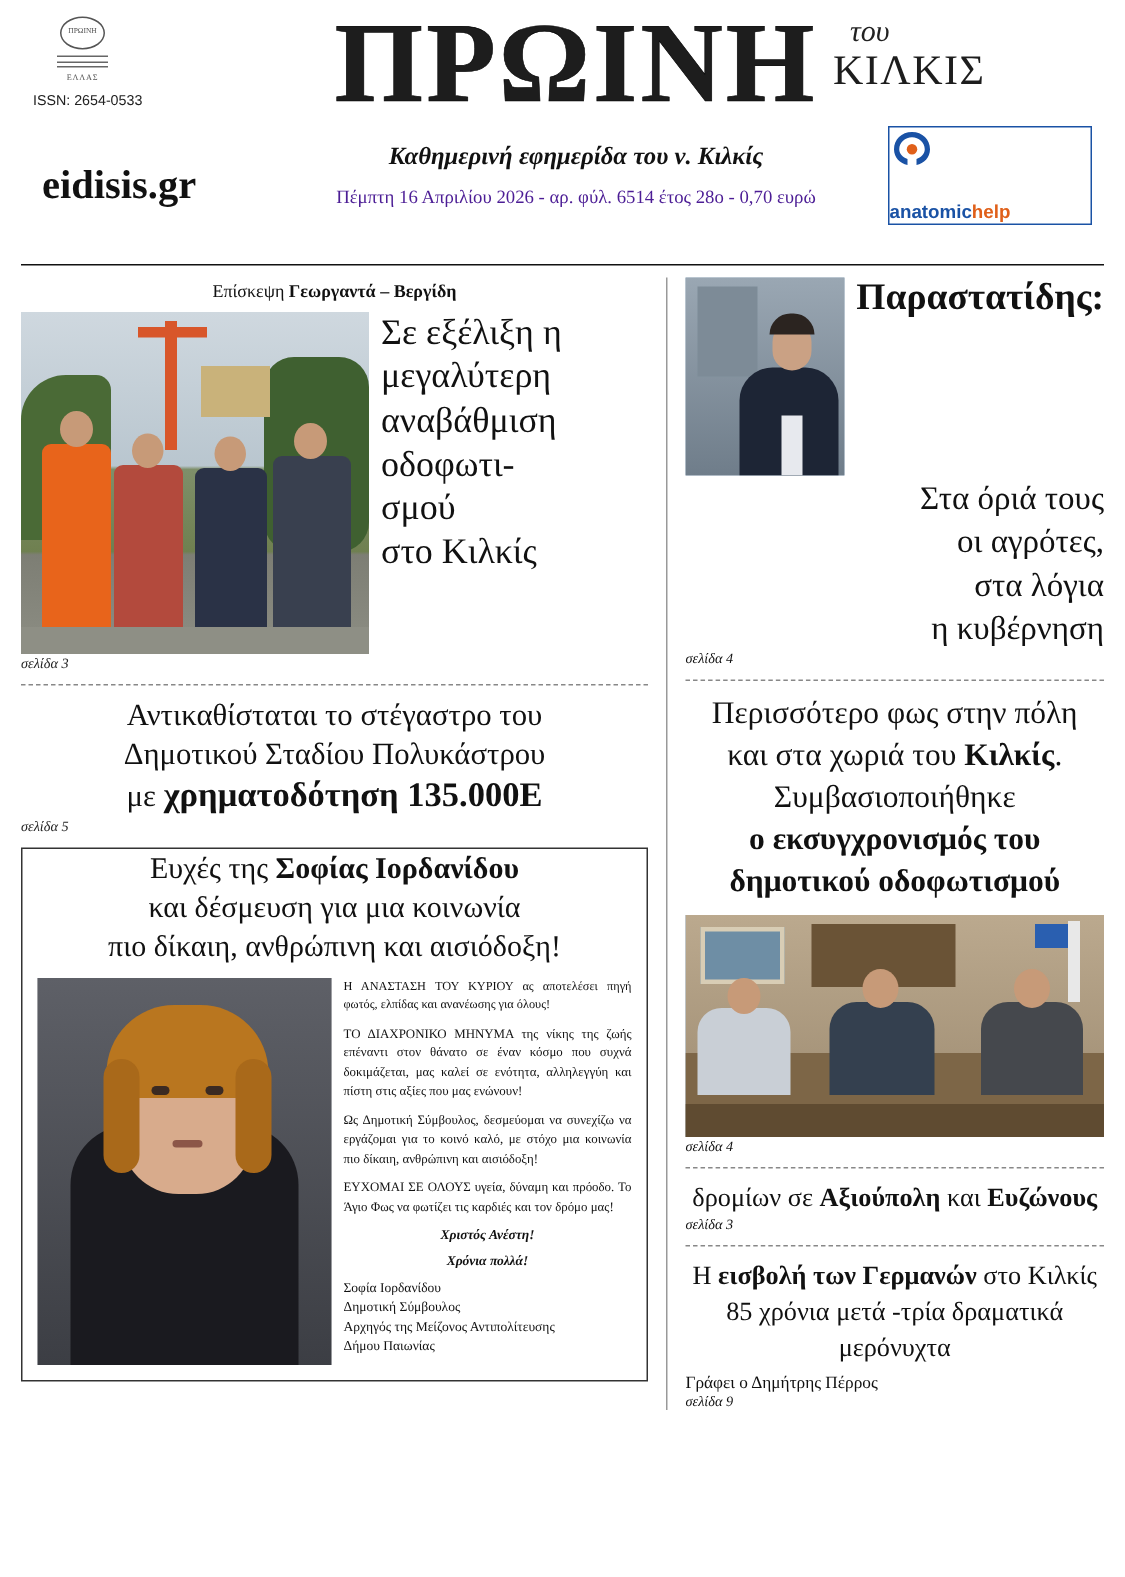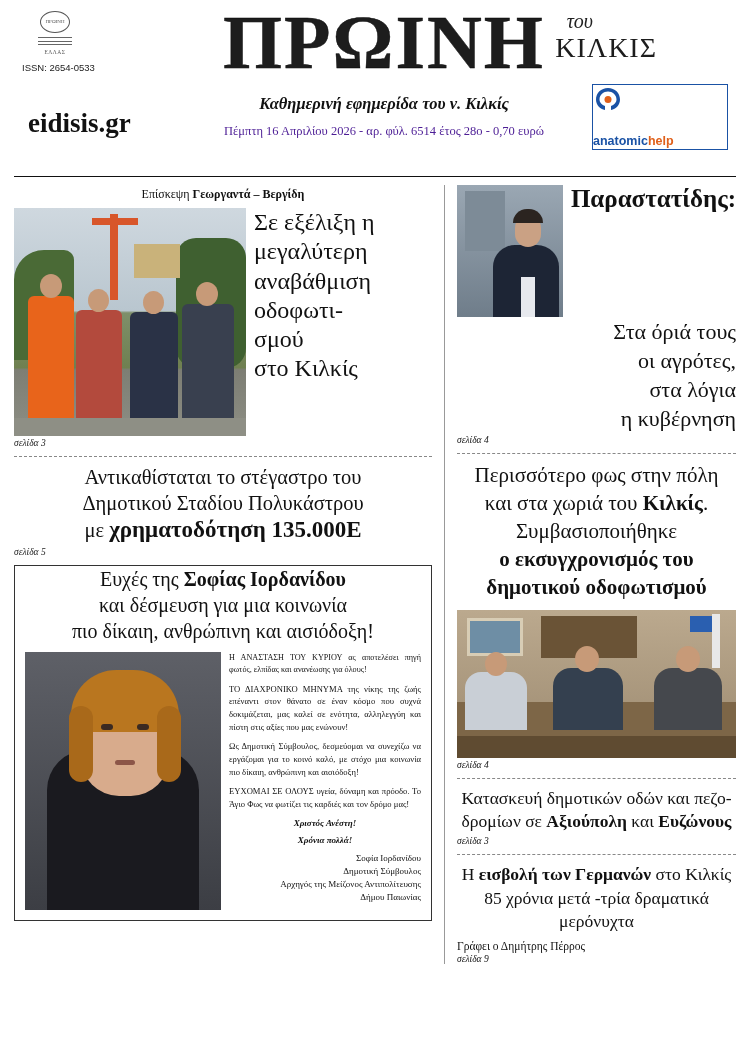--- a/index.html
+++ b/index.html
@@ -107,21 +107,21 @@
   }
   .h3 { font-size: 20px; text-align: center; line-height: 1.3; }
   .h3 b { font-weight: bold; }
 
   .twocol { display: flex; gap: 8px; margin-top: 8px; }
   .portrait { width: 196px; height: 258px; position: relative; overflow: hidden; background:#6d6f74; }
   .bodytext { flex: 1; font-size: 8.6px; line-height: 1.5; text-align: justify; color: #111; }
   .bodytext p { margin: 0 0 6px 0; }
   .bodytext .caps { font-size: 8.2px; }
   .sign { text-align: center; font-style: italic; font-weight: bold; margin-top: 4px; font-size: 9px; }
-  .sign2 { text-align: right; font-size: 9px; line-height: 1.45; margin-top: 4px; }
+  .sign2 { font-size: 9px; line-height: 1.45; margin-top: 4px; }
 
   
   .r-headline { font-size: 22px; text-align: right; line-height: 1.32; }
   .r-name { font-size: 25px; font-weight: bold; text-align: right; }
   .r-body { font-size: 21px; text-align: center; line-height: 1.33; }
   .r-body b { font-weight: bold; }
   .r-cap { font-size: 9.5px; font-style: italic; margin-top: 2px; }
   .r-small { font-size: 17.5px; text-align: center; line-height: 1.35; }
   .r-small b { font-weight: bold; }
   .r-note { font-size: 11.5px; }
@@ -327,21 +327,20 @@
           <div style="position:absolute;right:14px;bottom:28px;width:68px;height:62px;background:#45484d;border-radius:18px 18px 0 0;"></div>
           <div style="position:absolute;right:36px;bottom:86px;width:24px;height:26px;background:#c79a78;border-radius:50%;"></div>
           <div style="position:absolute;left:0;bottom:0;width:100%;height:22px;background:#5f4b31;"></div>
         </div>
       </div>
       <div class="r-cap">σελίδα 4</div>
 
       <div class="dashed"></div>
 
       <div class="r-small">
-        <div>Κατασκευή δημοτικών οδών και πεζο-</div>
         <div>
           <span>δρομίων σε </span><b>Αξιούπολη</b><span> και </span><b>Ευζώνους</b>
         </div>
       </div>
       <div class="r-cap">σελίδα 3</div>
 
       <div class="dashed"></div>
 
       <div class="r-small">
         <div>

